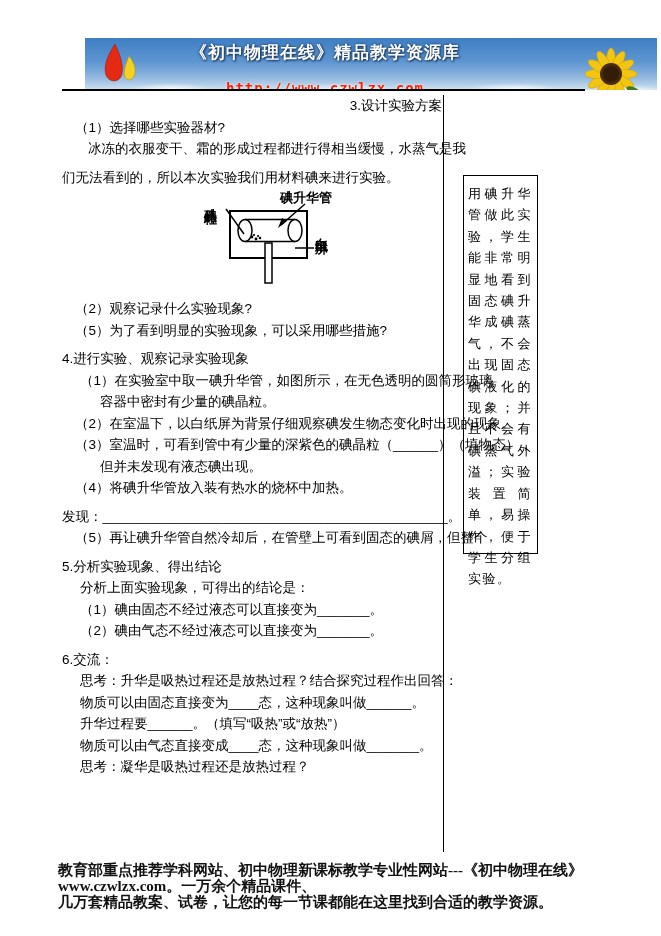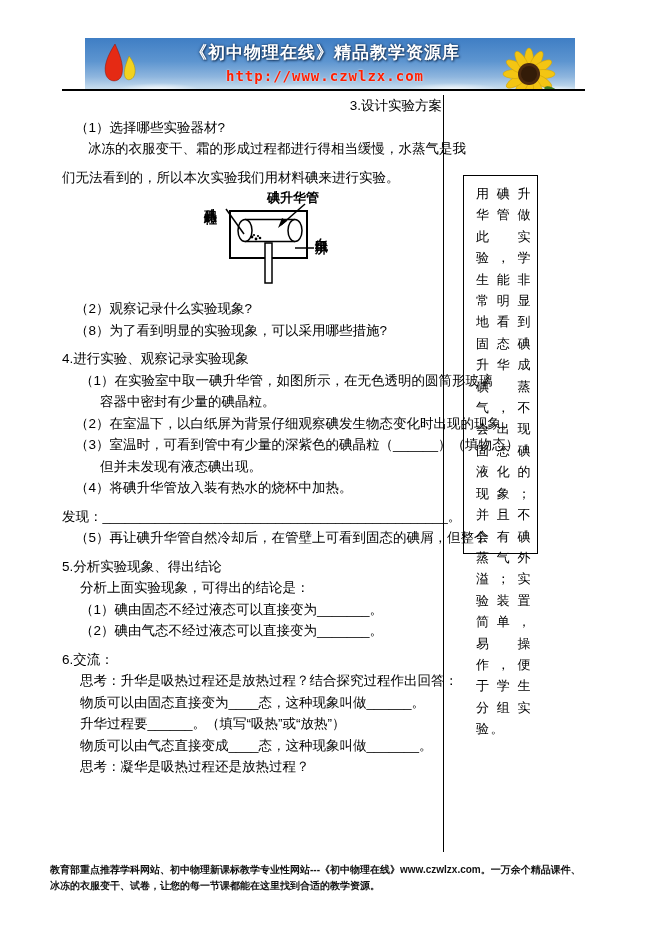--- a/index.html
+++ b/index.html
@@ -1,34 +1,34 @@
 <!DOCTYPE html>
 <html><head>
 <meta charset="utf-8">
 <style>
   * { margin:0; padding:0; box-sizing:border-box; }
   html,body { width:661px; height:936px; background:#ffffff; overflow:hidden;
               font-family:"Liberation Sans", sans-serif; }
   .page { position:relative; width:661px; height:936px; background:#fff; }
 
   
-  .banner { position:absolute; left:85px; top:38px; width:490px; height:52px;
+  .banner { position:absolute; left:85px; top:38px; width:572px; height:52px;
             background:linear-gradient(to bottom,#3f7ec4 0%,#5d95d0 45%,#8fb6de 75%,#cfe2f0 100%);
             overflow:hidden; }
   .clouds { position:absolute; left:0; bottom:0; width:100%; height:16px;
             background-image:
               radial-gradient(ellipse 60px 10px at 15% 100%, rgba(255,255,255,.95), transparent 70%),
               radial-gradient(ellipse 80px 12px at 45% 110%, rgba(255,255,255,.85), transparent 70%),
               radial-gradient(ellipse 70px 10px at 75% 100%, rgba(255,255,255,.9), transparent 70%),
               radial-gradient(ellipse 50px 8px at 95% 105%, rgba(255,255,255,.9), transparent 70%); }
   .logo { position:absolute; left:14px; top:4px; width:44px; height:46px; }
   .banner-text { position:absolute; left:70px; top:3px; width:340px; text-align:center; }
   .banner-title { color:#ffffff; font-weight:bold; font-size:17px; letter-spacing:1px;
                   text-shadow:1px 1px 2px #14335a, 0 0 3px #14335a; white-space:nowrap; }
-  .banner-url { margin-top:4px; color:#ff1e00; font-weight:bold; font-size:14px; letter-spacing:1px;
+  .banner-url { margin-top:16px; color:#ff1e00; font-weight:bold; font-size:14px; letter-spacing:1px;
                 font-family:"DejaVu Sans Mono", monospace;
                 text-shadow:0 0 2px rgba(255,255,255,.9); }
   .sunflower { position:absolute; right:12px; bottom:-6px; }
 
   
   .top-rule { position:absolute; left:62px; top:89px; width:523px; height:0;
               border-top:2px solid #000; }
   .v-rule { position:absolute; left:443px; top:95px; height:757px; width:0;
             border-left:1.5px solid #000; }
 
@@ -41,34 +41,34 @@
   .i2 { padding-left:13px; }
   .i3 { padding-left:18px; }
   .i4 { padding-left:26px; }
   .i6 { padding-left:38px; }
 
   
   .diagram { position:relative; width:378px; height:110px; }
   .diagram svg { position:absolute; left:0; top:0; }
   .dlabel { position:absolute; font-weight:bold; font-size:13px; color:#000; line-height:15px; }
   .dlabel.vert { writing-mode:vertical-rl; text-orientation:upright; letter-spacing:2px; }
-  .lbl-tube { left:205px; top:2px; }
+  .lbl-tube { left:218px; top:2px; }
   .lbl-crystal { left:141px; top:10px; }
   .lbl-screen { left:252px; top:40px; }
 
   
   .side-note { position:absolute; left:463px; top:175px; width:75px; height:379px;
-               border:1.5px solid #000; padding:7px 5px 0 12px;
+               border:1.5px solid #000; padding:7px 5px 0 4px;
                font-size:13px; line-height:21.4px; letter-spacing:1.5px;
                text-align:justify; color:#000; word-break:break-all; }
 
   
-  .footer { position:absolute; left:50px; top:862px; width:600px;
-            font-family:Liberation Sans, sans-serif;
-            font-size:10px; line-height:16px; color:#111; font-weight:bold; }
+  .footer { position:absolute; left:58px; top:862px; width:600px;
+            font-family:Liberation Serif, serif;
+            font-size:15px; line-height:16px; color:#111; font-weight:bold; }
 </style>
 </head>
 <body>
 
 <div class="page">
 
   <div class="banner">
     <div class="clouds"></div>
     <div class="logo">
       <svg width="44" height="46" viewBox="0 0 44 46">
@@ -137,21 +137,21 @@
         <polygon points="216,40 225,33 220,30" fill="#000"></polygon>
         <line x1="164" y1="21" x2="182" y2="46" stroke="#000" stroke-width="1.5"></line>
         <line x1="233" y1="60" x2="252" y2="60" stroke="#000" stroke-width="1.5"></line>
       </svg>
       <div class="dlabel lbl-tube">碘升华管</div>
       <div class="dlabel vert lbl-crystal">碘晶粒</div>
       <div class="dlabel vert lbl-screen">白纸屏</div>
     </div>
 
     <div class="ln i2">（2）观察记录什么实验现象?</div>
-    <div class="ln i2">（8）为了看到明显的实验现象，可以采用哪些措施?</div>
+    <div class="ln i2">（5）为了看到明显的实验现象，可以采用哪些措施?</div>
     <div class="ln i0">4.进行实验、观察记录实验现象</div>
     <div class="ln i3">（1）在实验室中取一碘升华管，如图所示，在无色透明的圆筒形玻璃</div>
     <div class="ln i6">容器中密封有少量的碘晶粒。</div>
     <div class="ln i2">（2）在室温下，以白纸屏为背景仔细观察碘发生物态变化时出现的现象。</div>
     <div class="ln i2">（3）室温时，可看到管中有少量的深紫色的碘晶粒（______）（填物态），</div>
     <div class="ln i6">但并未发现有液态碘出现。</div>
     <div class="ln i2">（4）将碘升华管放入装有热水的烧杯中加热。</div>
     <div class="ln i0">发现：______________________________________________。</div>
     <div class="ln i2">（5）再让碘升华管自然冷却后，在管壁上可看到固态的碘屑，但整个</div>
     <div class="ln i0">5.分析实验现象、得出结论</div>
@@ -163,16 +163,16 @@
     <div class="ln i3">物质可以由固态直接变为____态，这种现象叫做______。</div>
     <div class="ln i3">升华过程要______。（填写“吸热”或“放热”）</div>
     <div class="ln i3">物质可以由气态直接变成____态，这种现象叫做_______。</div>
     <div class="ln i3">思考：凝华是吸热过程还是放热过程？</div>
   </div>
 
   <div class="side-note">用碘升华管做此实验，学生能非常明显地看到固态碘升华成碘蒸气，不会出现固态碘液化的现象；并且不会有碘蒸气外溢；实验装置简单，易操作，便于学生分组实验。</div>
 
   <div class="footer">
     <div>教育部重点推荐学科网站、初中物理新课标教学专业性网站---《初中物理在线》www.czwlzx.com。一万余个精品课件、</div>
-    <div>冰冻的衣服变干、试卷，让您的每一节课都能在这里找到合适的教学资源。</div>
+    <div>几万套精品教案、试卷，让您的每一节课都能在这里找到合适的教学资源。</div>
   </div>
 
 </div>
 
 </body></html>

